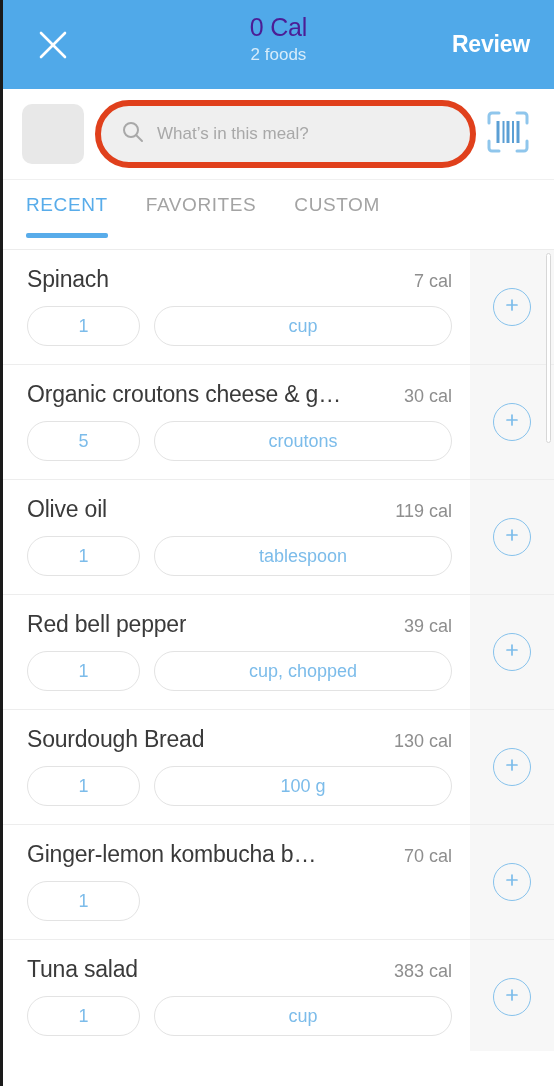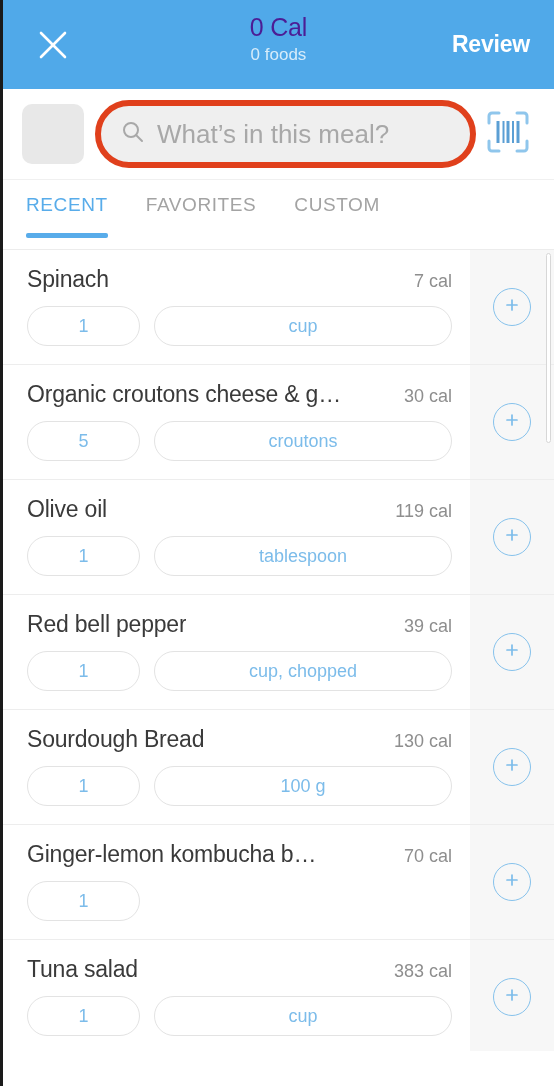--- a/index.html
+++ b/index.html
@@ -125,21 +125,21 @@
     padding: 0 20px;
     cursor: text;
     z-index: 1;
   }
   .search-icon { flex: 0 0 auto; margin-right: 12px; display: block; }
   .search-input {
     border: none;
     outline: none;
     background: transparent;
     font-family: "Liberation Sans", sans-serif;
-    font-size: 26px;
+    font-size: 17px;
     color: #4a4a4a;
     width: 100%;
     padding: 0;
   }
   .search-input::placeholder { color: #a8a8a8; }
 
   .barcode-btn {
     width: 54px;
     height: 54px;
     flex: 0 0 auto;
@@ -318,21 +318,21 @@
       <span>
         <svg width="34" height="34" viewBox="0 0 34 34">
           <line x1="5" y1="5" x2="29" y2="29" stroke="#ffffff" stroke-width="2.6" stroke-linecap="round"></line>
           <line x1="29" y1="5" x2="5" y2="29" stroke="#ffffff" stroke-width="2.6" stroke-linecap="round"></line>
         </svg>
       </span>
     </div>
 
     <div class="header-center">
       <div class="header-cal">0 Cal</div>
-      <div class="header-foods">0 foods</div>
+      <div class="header-foods">2 foods</div>
     </div>
 
     <div class="review-btn">Review</div>
   </div>
 
   <div class="search-row">
     <div class="thumb-placeholder"></div>
 
     <div class="search-wrap">
       <div class="annotation-ring"></div>

